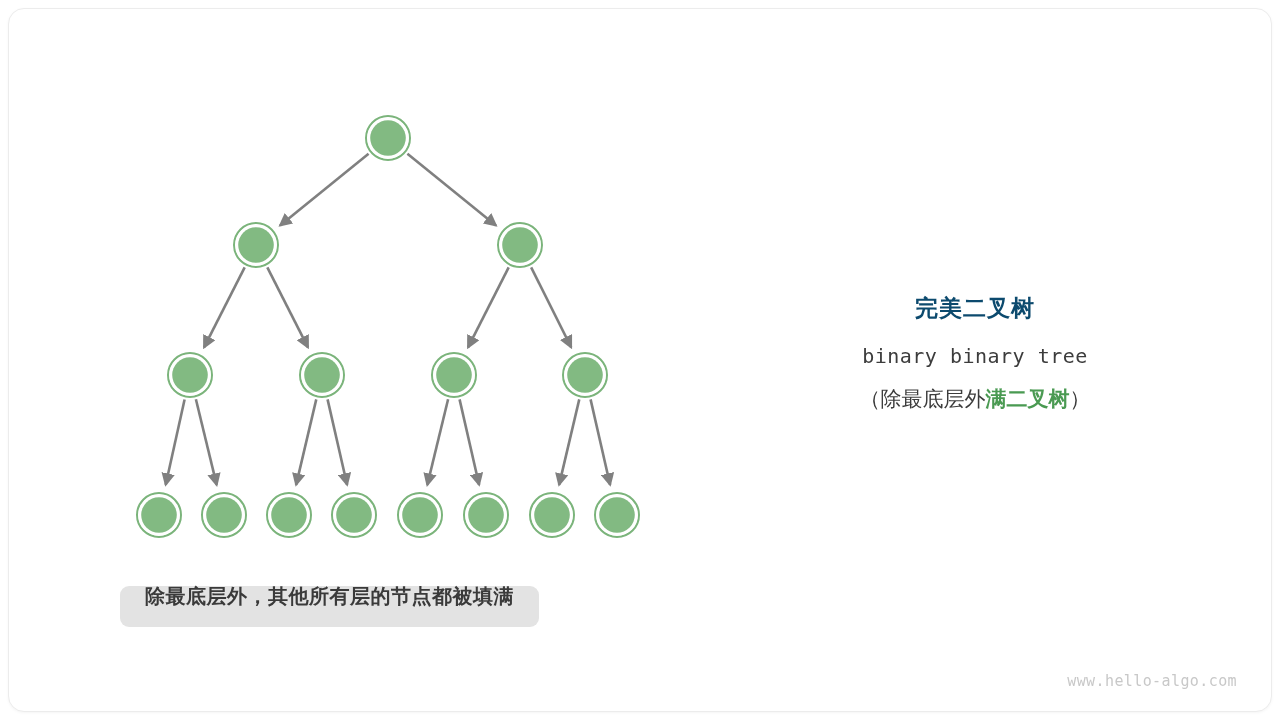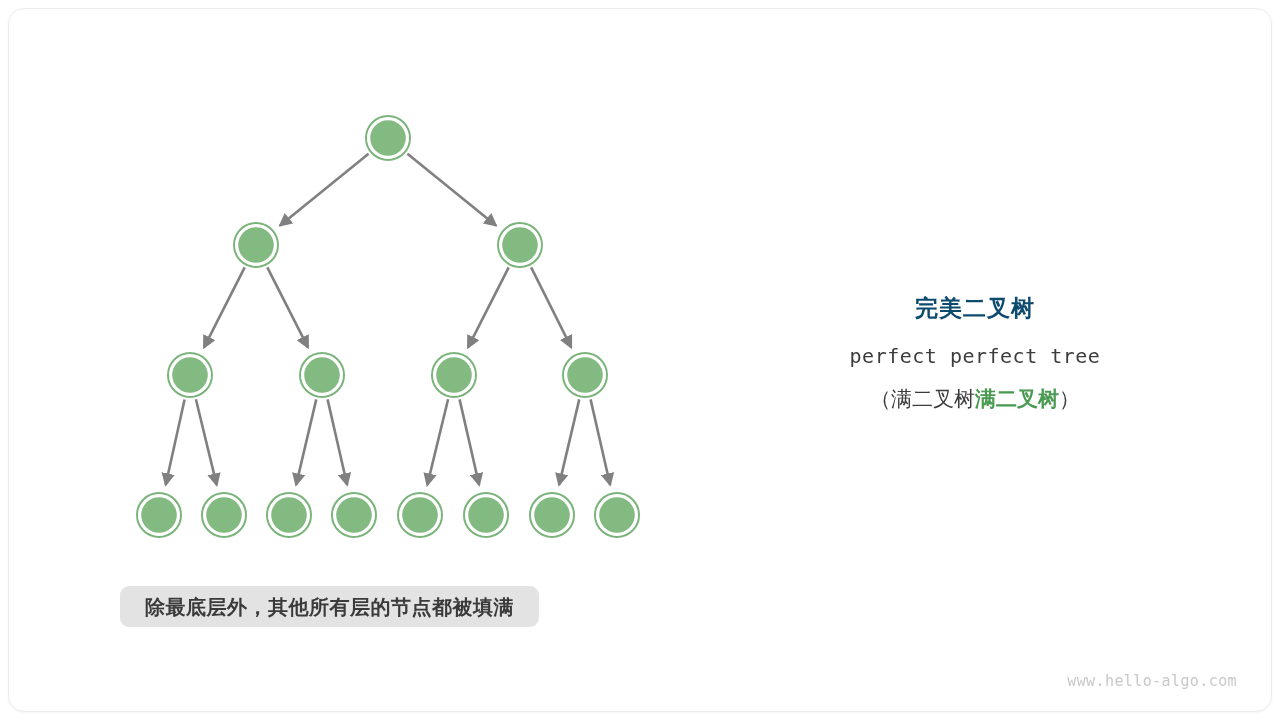--- a/index.html
+++ b/index.html
@@ -46,21 +46,20 @@
     display: block;
   }
 
   
   #caption-pill {
     position: absolute;
     left: 111px;
     top: 577px;
     height: 41px;
     display: flex;
-    align-items: center;
     justify-content: center;
     padding: 0 25px;
     background: #e3e3e3;
     border-radius: 9px;
     box-sizing: border-box;
   }
   #caption-pill .caption-text {
     font-size: 20px;
     font-weight: 700;
     color: #3a3a3a;
@@ -227,21 +226,21 @@
         </g>
     </svg>
   </div>
 
   <div id="caption-pill">
     <span class="caption-text">除最底层外，其他所有层的节点都被填满</span>
   </div>
 
   <div id="legend">
     <p class="legend-title">完美二叉树</p>
-    <p class="legend-subtitle">perfect perfect tree</p>
+    <p class="legend-subtitle">binary binary tree</p>
     <p class="legend-note">
-      <span>（满二叉树</span><span class="accent">满二叉树</span><span>）</span>
+      <span>（除最底层外</span><span class="accent">满二叉树</span><span>）</span>
     </p>
   </div>
 
   <div id="watermark">www.hello-algo.com</div>
 
 </div>
 
 </body></html>

